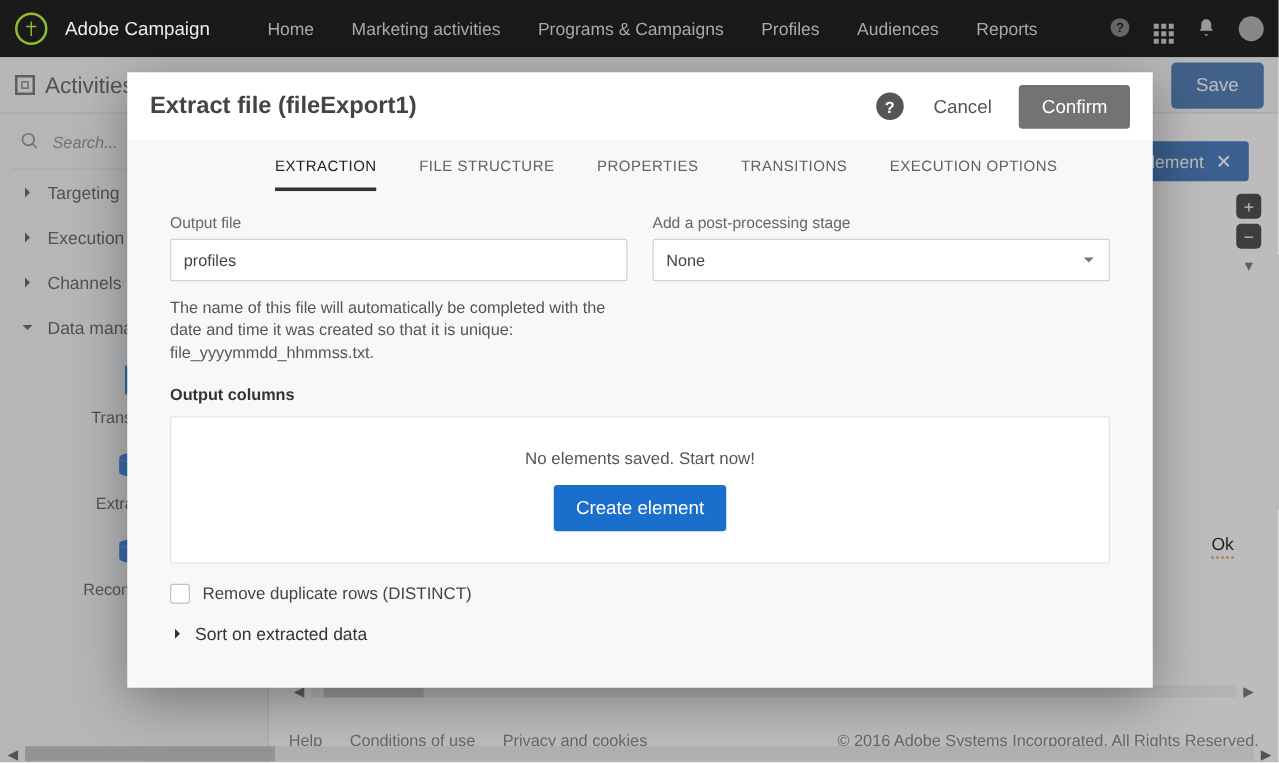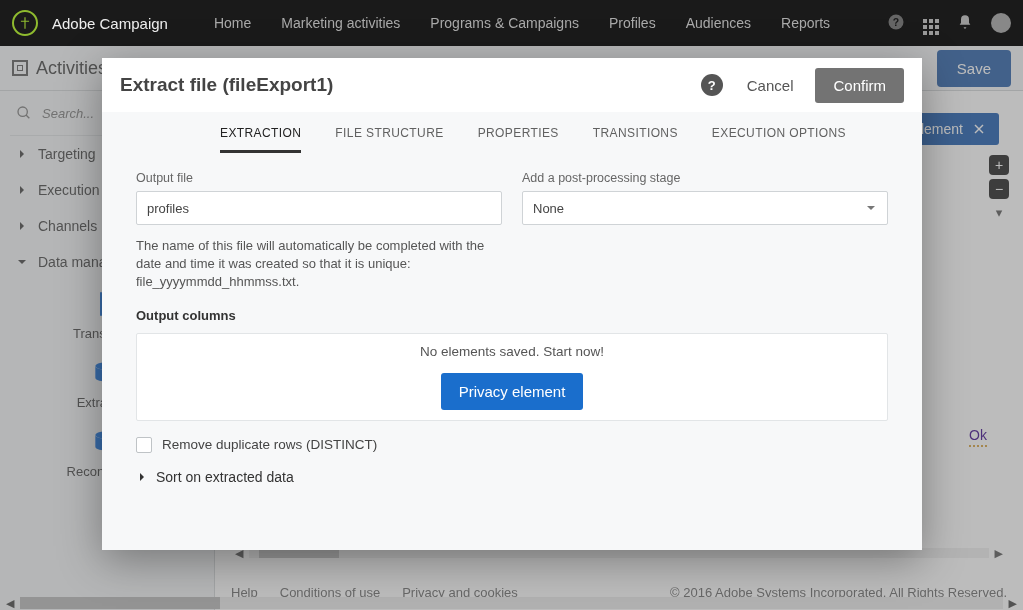--- a/index.html
+++ b/index.html
@@ -96,21 +96,21 @@
     background: #2f69b5;
     color: #fff;
     padding: 8px 14px;
     border-radius: 3px;
     font-size: 14px;
     display: flex; align-items: center; gap: 10px;
   }
   .zoom-controls { position:absolute; right:14px; top:64px; display:flex; flex-direction:column; gap:4px; }
   .zoom-btn { width:20px; height:20px; background:#333; color:#fff; border-radius:4px; display:flex; align-items:center; justify-content:center; font-size:14px;}
   .zoom-chev { width:20px; height:18px; color:#666; display:flex; align-items:center; justify-content:center; }
-  .ok-badge { position:absolute; right:36px; top:336px; color:#4c1d95; font-size:14px; border-bottom:2px dotted #d9a94e; padding-bottom:2px; }
+  .ok-badge { position:absolute; right:36px; top:336px; color:#000000; font-size:14px; border-bottom:2px dotted #d9a94e; padding-bottom:2px; }
   .hscroll-row { position:absolute; left:20px; right:20px; bottom:50px; height:14px; display:flex; align-items:center; }
   .hscroll-track { flex:1; height:10px; background:#f0f0f0; margin:0 6px; position:relative; }
   .hscroll-thumb { position:absolute; left:10px; width:80px; top:0; bottom:0; background:#c7c7c7; }
   .hscroll-arrow { color:#666; font-size:11px; }
   .footer { position:absolute; left:16px; right:16px; bottom:10px; display:flex; align-items:center; color:#777; font-size:13px; }
   .footer .fl { margin-right: 22px; cursor:pointer;}
   .footer .spc { flex:1; }
 
   
   .bottom-scroll { position:absolute; left:6px; right:6px; bottom:0; height:14px; display:flex; align-items:center;}
@@ -155,21 +155,21 @@
   .tab.active { color:#222; border-bottom:3px solid #333; font-weight:500;}
 
   .form-row { display:flex; gap:20px; margin-top:18px; }
   .form-col { flex:1; display:flex; flex-direction:column; }
   .form-label { font-size:12.5px; color:#666; margin-bottom:6px;}
   .input { height:34px; border:1px solid #cfd3d6; background:#fff; border-radius:2px; padding:0 10px; font-size:13px; color:#444;}
   .select { display:flex; align-items:center; justify-content:space-between; cursor:pointer; }
   .help-text { font-size:13px; color:#555; margin-top:12px; max-width:370px; line-height:1.4;}
   .section-label { font-size:13px; font-weight:600; color:#333; margin-top:16px;}
 
-  .columns-box { margin-top:10px; background:#fff; border:1px solid #e2e5e7; border-radius:2px; height:88px; display:flex; flex-direction:column; align-items:center; justify-content:center; gap:14px;}
+  .columns-box { margin-top:10px; background:#fff; border:1px solid #e2e5e7; border-radius:2px; height:118px; display:flex; flex-direction:column; align-items:center; justify-content:center; gap:14px;}
   .empty-text { color:#555; font-size:13.5px; }
   .btn-create { background:#1a6ecc; color:#fff; border:none; padding:10px 18px; border-radius:3px; font-size:15px; cursor:pointer;}
 
   .checkbox-row { display:flex; align-items:center; gap:10px; margin-top:16px; color:#444; font-size:13.5px; cursor:pointer;}
   .checkbox { width:16px; height:16px; border:1px solid #bfc3c6; border-radius:2px; background:#fff;}
   .accordion-row { display:flex; align-items:center; gap:8px; margin-top:12px; color:#333; font-size:14px; font-weight:500; cursor:pointer; padding:4px 0;}
 </style>
 </head>
 <body>
 
@@ -356,21 +356,21 @@
           <svg width="12" height="12" viewBox="0 0 24 24" fill="#777">
               <path d="M4 8l8 8 8-8z"></path>
             </svg>
         </div>
       </div>
     </div>
 
     <div class="section-label">Output columns</div>
     <div class="columns-box">
       <div class="empty-text">No elements saved. Start now!</div>
-      <button class="btn-create">Privacy element</button>
+      <button class="btn-create">Create element</button>
     </div>
 
     <div class="checkbox-row">
       <div class="checkbox"></div>
       <span>Remove duplicate rows (DISTINCT)</span>
     </div>
 
     <div class="accordion-row">
       <svg width="12" height="12" viewBox="0 0 24 24" fill="#333">
           <path d="M8 4l8 8-8 8z"></path>

